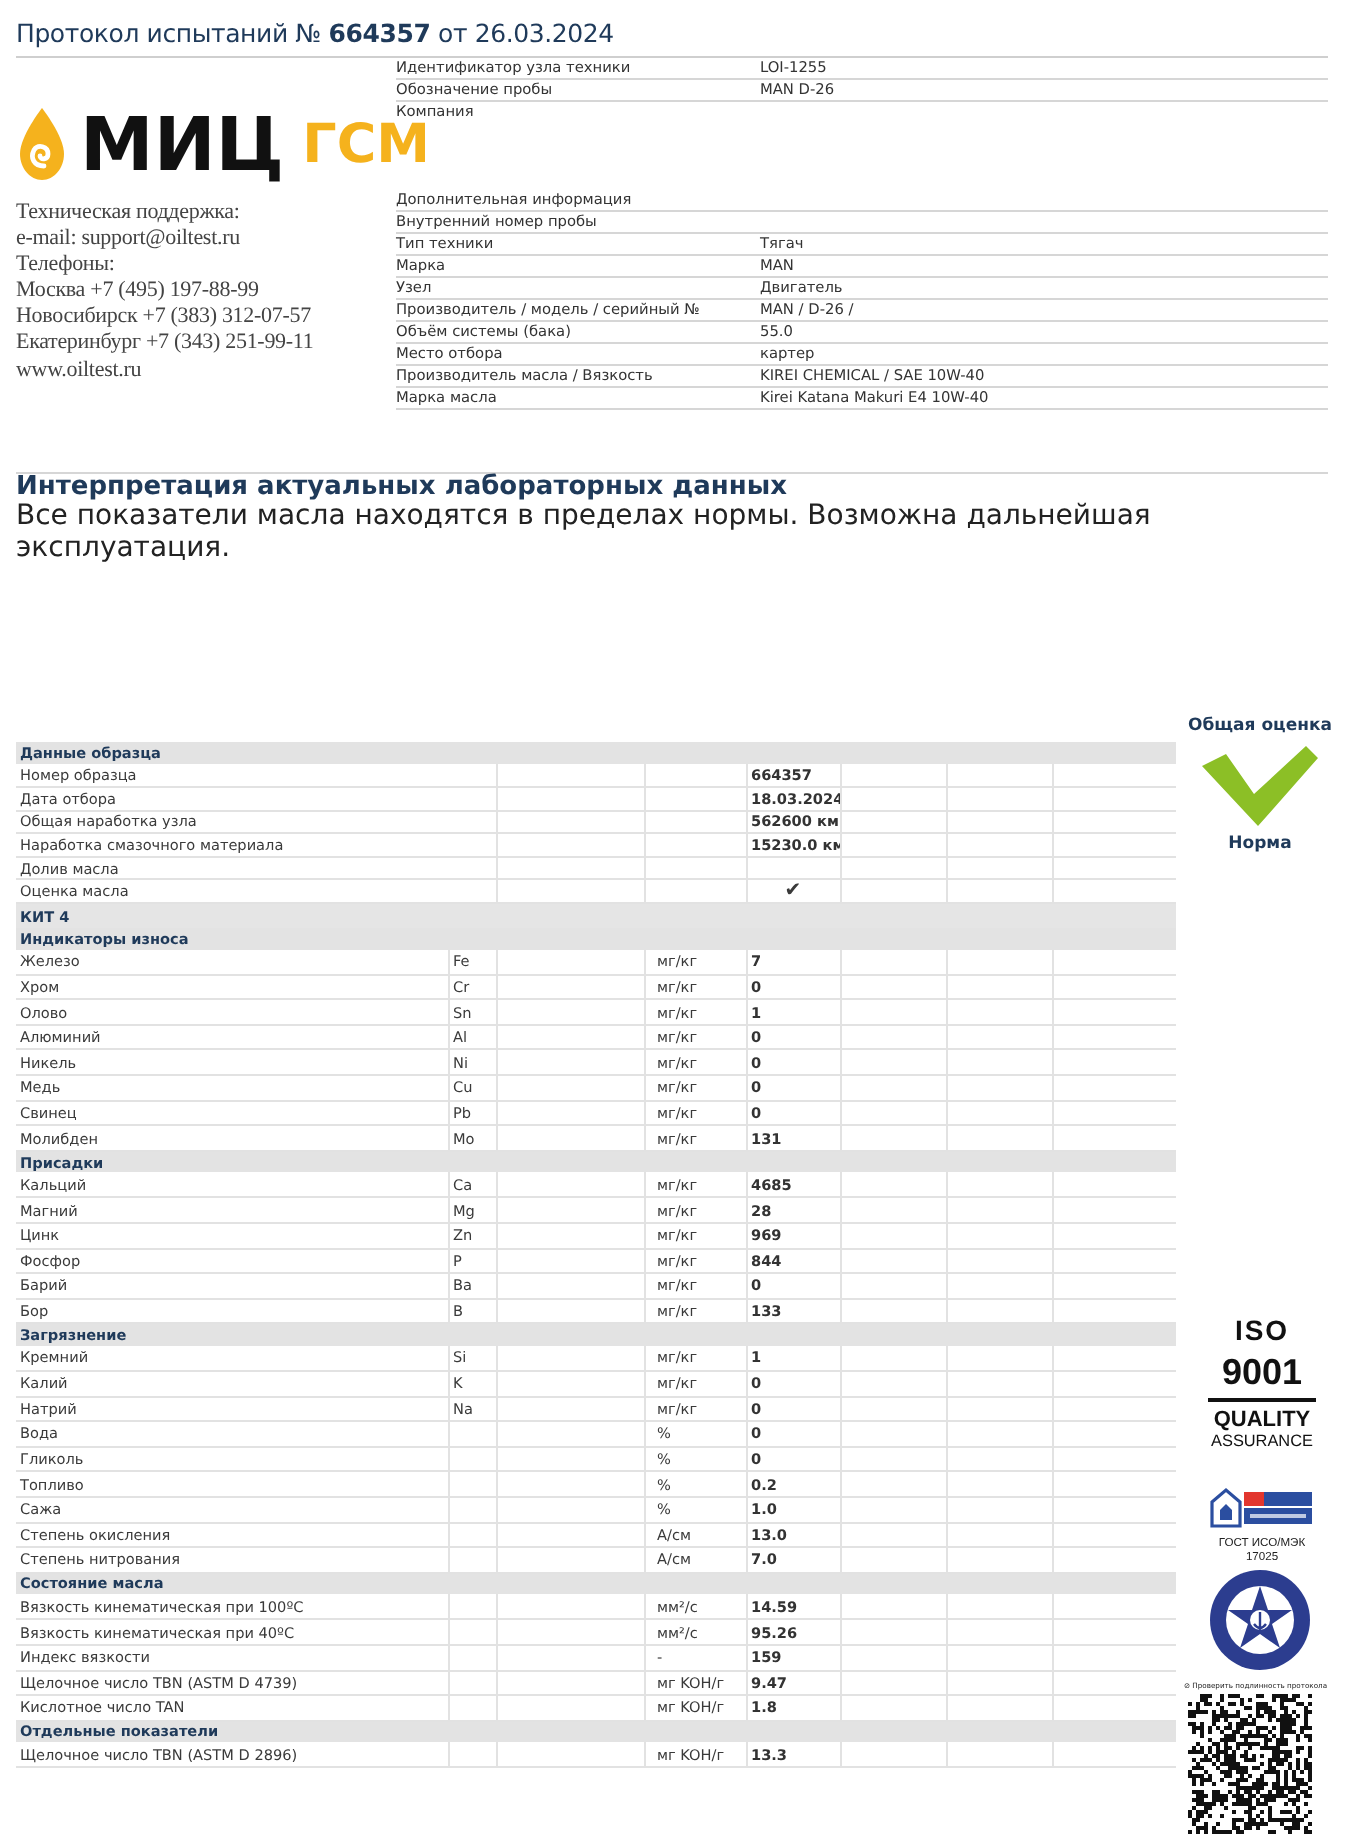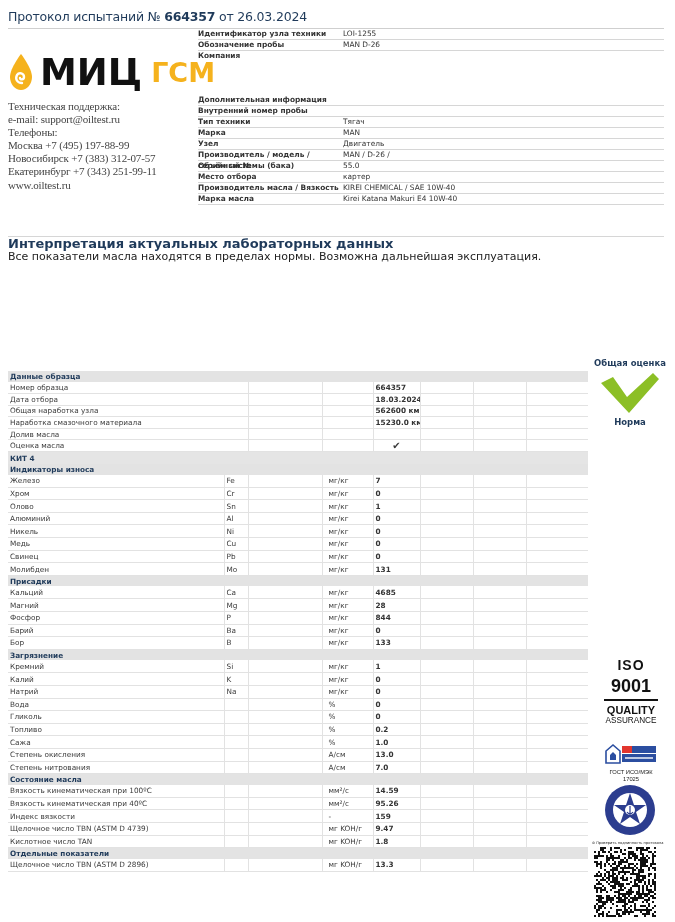--- a/index.html
+++ b/index.html
@@ -12,27 +12,27 @@
 
   .logo { position: absolute; left: 8px; top: 52px; height: 40px; display: flex; align-items: center; }
   .logo .drop { width: 26px; height: 38px; }
   .logo .txt1 { font-family: "DejaVu Sans", sans-serif; font-weight: 900; font-size: 37px; color: #111; margin-left: 6px; letter-spacing: 0px; }
   .logo .txt2 { font-family: "DejaVu Sans", sans-serif; font-weight: 900; font-size: 27px; color: #f5b21d; margin-left: 9px; }
 
   .contacts { position: absolute; left: 8px; top: 100px; font-size: 11px; line-height: 13.1px; color: #444; letter-spacing: -0.15px; font-family: Liberation Serif, serif; }
 
   .info { position: absolute; left: 198px; top: 29px; width: 466px; font-size: 7.4px; }
   .info .row { display: flex; height: 11px; line-height: 10.5px; border-bottom: 1px solid #d6d6d6; }
-  .info .row .k { width: 145px; color: #333; font-weight: bold; }
+  .info .row .k { width: 182px; color: #333; font-weight: normal; }
   .info .row .v { flex: 1; color: #333; }
   .info .row.tall { height: 44px; border-bottom: none; }
 
   .interp-rule { position: absolute; left: 8px; top: 236px; width: 656px; height: 1px; background: #d6d6d6; }
   .interp-title { position: absolute; left: 8px; top: 236px; font-size: 13px; font-weight: bold; color: #1f3a5a; }
-  .interp-text { position: absolute; left: 8px; top: 250px; font-size: 11px; color: #222; }
+  .interp-text { position: absolute; left: 8px; top: 250px; font-size: 14px; color: #222; }
 
   table.data { position: absolute; left: 8px; top: 371px; width: 580px; border-collapse: collapse; font-size: 7.3px; table-layout: fixed; }
   table.data td { height: 11.6px; padding: 0 2px; border-bottom: 1px solid #e2e2e2; border-right: 1px solid #e2e2e2; white-space: nowrap; overflow: hidden; color: #3a3a3a; vertical-align: middle; }
   table.data td:last-child { border-right: none; }
   table.data tr.sec td { background: #e3e3e3; font-weight: bold; color: #1f3a5a; border-right: none; border-bottom: none; height: 11px; }
   table.data tr.item td { height: 12.6px; }
   table.data tr.kit td { background: #e5e5e5; font-weight: bold; color: #1f3a5a; border-right: none; border-bottom: none; }
   table.data td.val { font-weight: bold; color: #333; }
   .checkmark { color: #8cbf26; font-size: 10px; font-weight: bold; }
 
@@ -311,20 +311,30 @@
         <td></td>
         <td></td>
         <td></td>
       </tr>
       <tr class="item">
         <td>Магний</td>
         <td>Mg</td>
         <td></td>
         <td style="padding-left: 6px;">мг/кг</td>
         <td class="val">28</td>
+        <td></td>
+        <td></td>
+        <td></td>
+      </tr>
+      <tr class="item">
+        <td>Цинк</td>
+        <td>Zn</td>
+        <td></td>
+        <td style="padding-left: 6px;">мг/кг</td>
+        <td class="val">969</td>
         <td></td>
         <td></td>
         <td></td>
       </tr>
       <tr class="item">
         <td>Фосфор</td>
         <td>P</td>
         <td></td>
         <td style="padding-left: 6px;">мг/кг</td>
         <td class="val">844</td>

